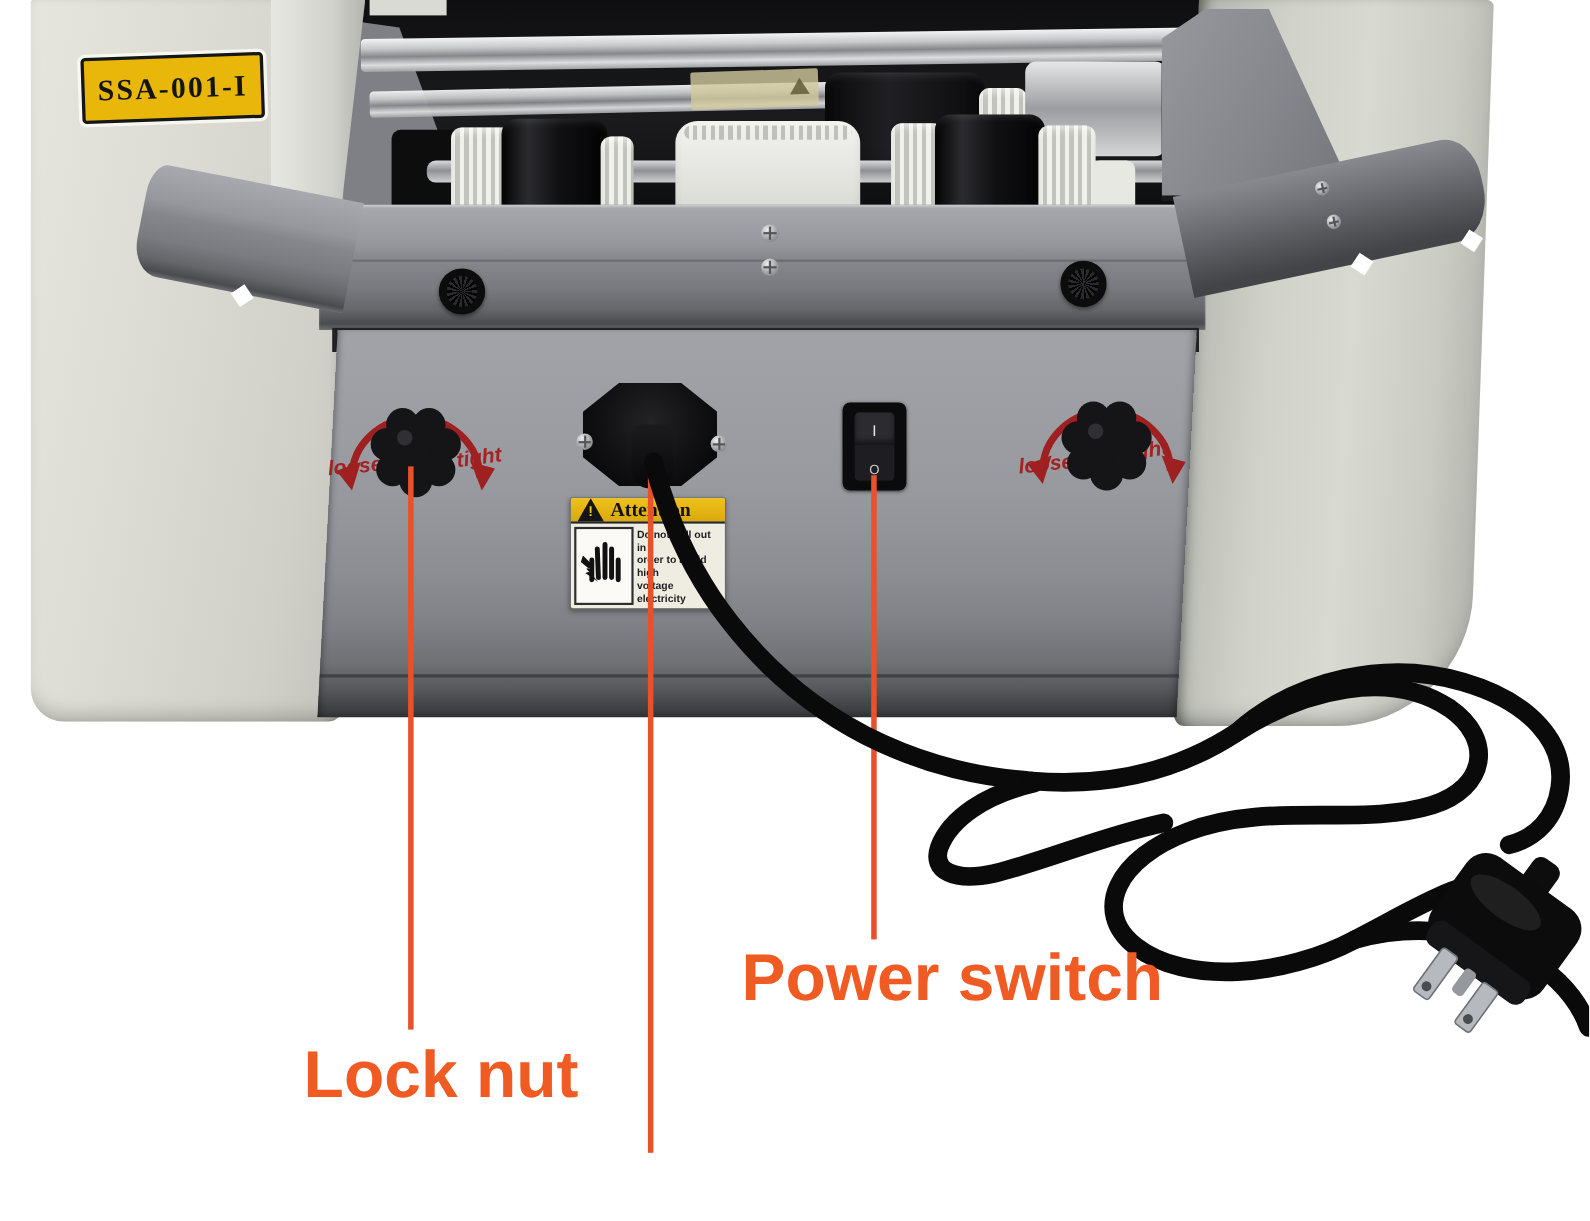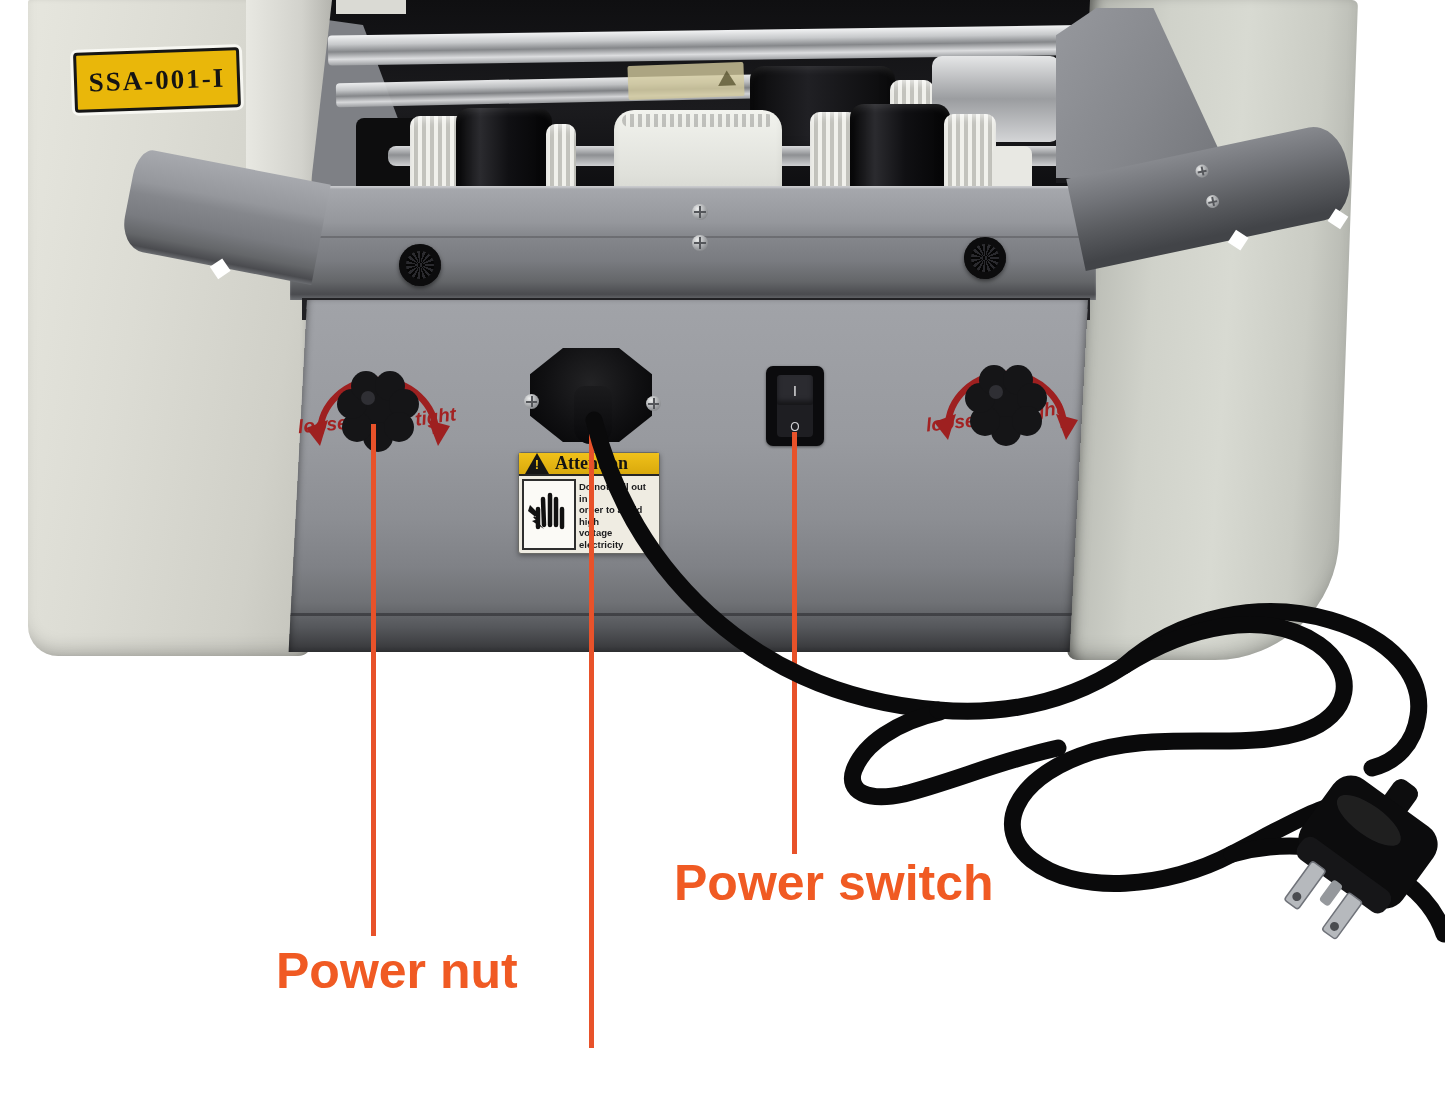--- a/index.html
+++ b/index.html
@@ -129,21 +129,21 @@
   .tri{position:relative;width:0;height:0;border-left:12px solid transparent;border-right:12px solid transparent;
     border-bottom:21px solid #151515;}
   .tri span{position:absolute;left:-4px;top:4px;width:8px;text-align:center;font-size:13px;font-weight:bold;color:#f0c11a;}
   .sticker-title{font-family:"Liberation Serif",serif;font-size:18px;font-weight:bold;color:#131313;}
   .sticker-body{flex:1;display:flex;padding:3px;gap:3px;}
   .picto{width:50px;border:2px solid #2e2e2e;background:#fbfaf6;}
   .sticker-text{flex:1;font-size:9.5px;font-weight:bold;line-height:11.5px;color:#1c1c1e;padding-top:2px;}
 
   
   .ann-line{position:absolute;width:5px;background:#e8522a;z-index:6;}
-  .ann-label{position:absolute;font-size:50px;font-weight:700;color:#f05a23;white-space:nowrap;z-index:8;}
+  .ann-label{position:absolute;font-size:60px;font-weight:700;color:#f05a23;white-space:nowrap;z-index:8;}
   .cable-svg{position:absolute;left:0;top:0;z-index:7;}
 </style>
 </head>
 <body>
 
 <div class="stage">
 
   <div class="abs mech">
     <div class="abs left-bracket"></div>
     <div class="abs dark-blob"></div>
@@ -298,16 +298,16 @@
       <rect x="-6" y="50" width="12" height="26" rx="4" fill="#95989c"></rect>
       <g fill="#b6b9bd" stroke="#70737a" stroke-width="1.5">
         <rect x="-34" y="48" width="17" height="48" rx="3"></rect>
         <rect x="14" y="52" width="17" height="46" rx="3"></rect>
       </g>
       <circle cx="-25.5" cy="86" r="4.5" fill="#4a4c50"></circle>
       <circle cx="22.5" cy="88" r="4.5" fill="#4a4c50"></circle>
     </g>
   </svg>
 
-  <div class="ann-label" style="left:276px;top:942px;">Power nut</div>
+  <div class="ann-label" style="left:276px;top:942px;">Lock nut</div>
   <div class="ann-label" style="left:674px;top:854px;">Power switch</div>
 
 </div>
 
 </body></html>

